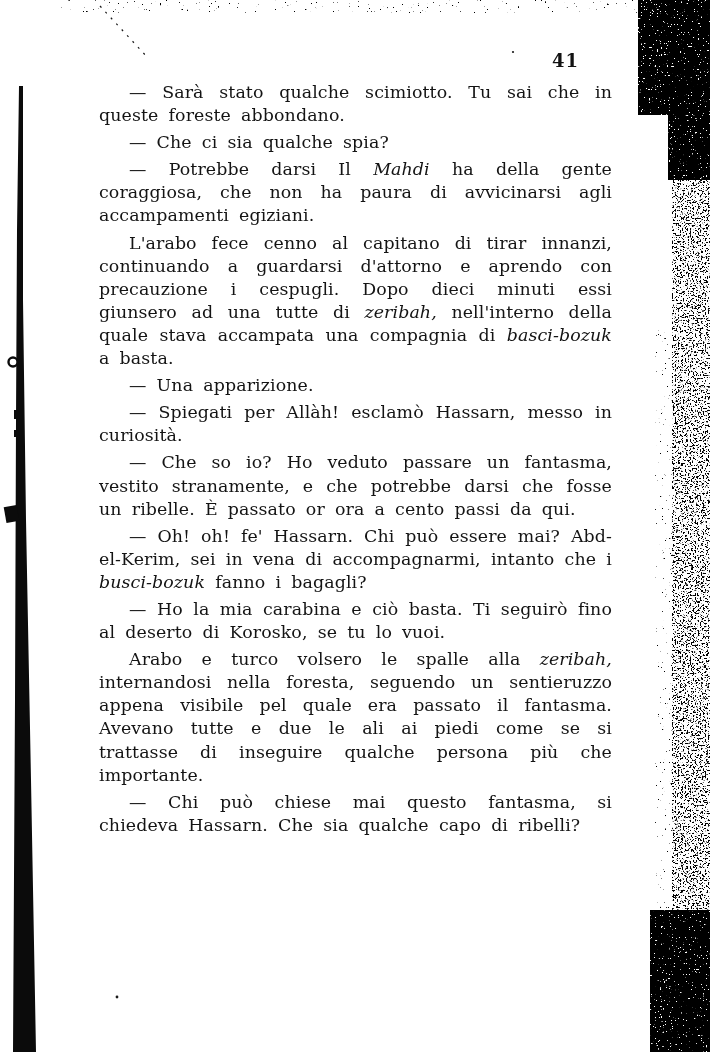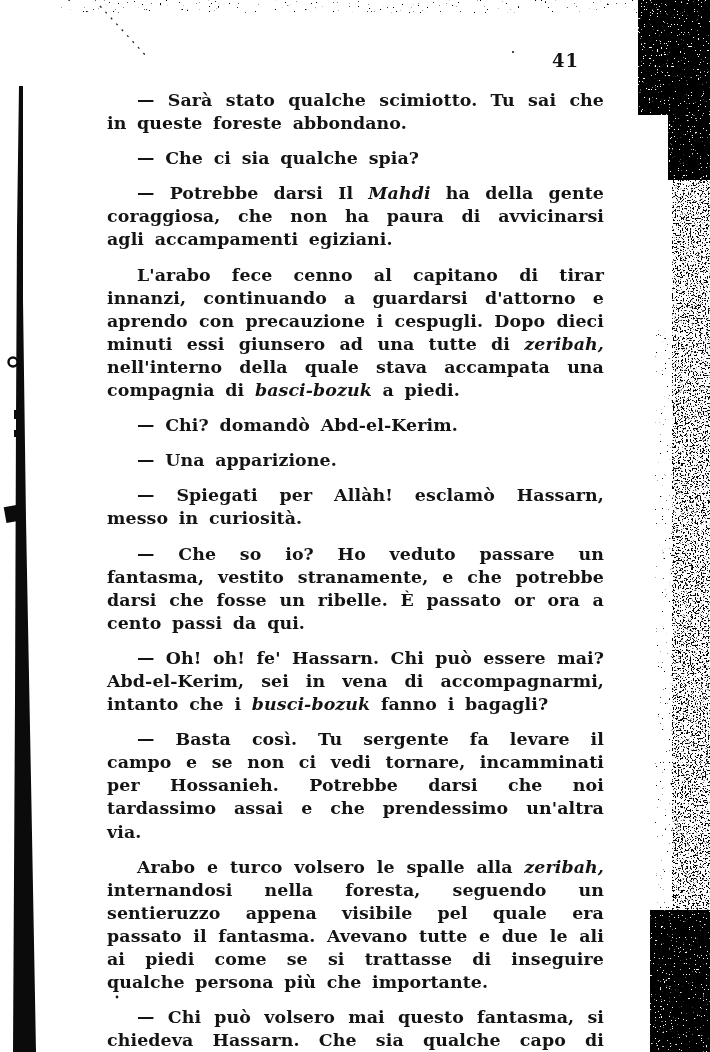--- a/index.html
+++ b/index.html
@@ -27,24 +27,23 @@
     left: 95px; top: 77px;
     width: 521px;
     text-align: justify;
     font-size: 17.4px;
     line-height: 23.1px;
     word-spacing: 4.5px;
     letter-spacing: 0.1px;
     color: #141414;
   }
   .text-col p {
-    margin: 12px;
+    margin: 4px;
     padding: 0;
     text-indent: 30px;
-    font-weight: bold;
   }
   .it { font-style: italic; }
   .artifacts {
     position: absolute;
     left: 0; top: 0;
     width: 710px; height: 1052px;
     pointer-events: none;
   }
 </style>
 </head>
@@ -92,36 +91,35 @@
   <div class="page-number">41</div>
 
   <div class="text-col">
 
     <p><span>— Sarà stato qualche scimiotto. Tu sai che in queste foreste abbondano.</span></p>
 
     <p><span>— Che ci sia qualche spia?</span></p>
 
     <p><span>— Potrebbe darsi Il </span><span class="it">Mahdi</span><span> ha della gente coraggiosa, che non ha paura di avvicinarsi agli accampamenti egiziani.</span></p>
 
-    <p><span>L'arabo fece cenno al capitano di tirar innanzi, continuando a guardarsi d'attorno e aprendo con precauzione i cespugli. Dopo dieci minuti essi giunsero ad una tutte di </span><span class="it">zeribah,</span><span> nell'interno della quale stava accampata una compagnia di </span><span class="it">basci-bozuk</span><span> a piedi.</span></p>
+    <p><span>L'arabo fece cenno al capitano di tirar innanzi, continuando a guardarsi d'attorno e aprendo con precauzione i cespugli. Dopo dieci minuti essi giunsero ad una tutte di </span><span class="it">zeribah,</span><span> nell'interno della quale stava accampata una compagnia di </span><span class="it">basci-bozuk</span><span> a basta.</span></p>
 
 
 
 
-    <p><span>— Chi? domandò Abd-el-Kerim.</span></p>
 
     <p><span>— Una apparizione.</span></p>
 
     <p><span>— Spiegati per Allàh! esclamò Hassarn, messo in curiosità.</span></p>
 
     <p><span>— Che so io? Ho veduto passare un fantasma, vestito stranamente, e che potrebbe darsi che fosse un ribelle. È passato or ora a cento passi da qui.</span></p>
 
     <p><span>— Oh! oh! fe' Hassarn. Chi può essere mai? Abd-el-Kerim, sei in vena di accompagnarmi, intanto che i </span><span class="it">busci-bozuk</span><span> fanno i bagagli?</span></p>
 
+    <p><span>— Ho la mia carabina e ciò basta. Ti seguirò fino al deserto di Korosko, se tu lo vuoi.</span></p>
 
-    <p><span>— Basta così. Tu sergente fa levare il campo e se non ci vedi tornare, incamminati per Hossanieh. Potrebbe darsi che noi tardassimo assai e che prendessimo un'altra via.</span></p>
 
     <p><span>Arabo e turco volsero le spalle alla </span><span class="it">zeribah,</span><span> internandosi nella foresta, seguendo un sentieruzzo appena visibile pel quale era passato il fantasma. Avevano tutte e due le ali ai piedi come se si trattasse di inseguire qualche persona più che importante.</span></p>
 
-    <p><span>— Chi può volsero mai questo fantasma, si chiedeva Hassarn. Che sia qualche capo di ribelli?</span></p>
+    <p><span>— Chi può chiese mai questo fantasma, si chiedeva Hassarn. Che sia qualche capo di ribelli?</span></p>
 
   </div>
 </div>
 
 </body></html>

